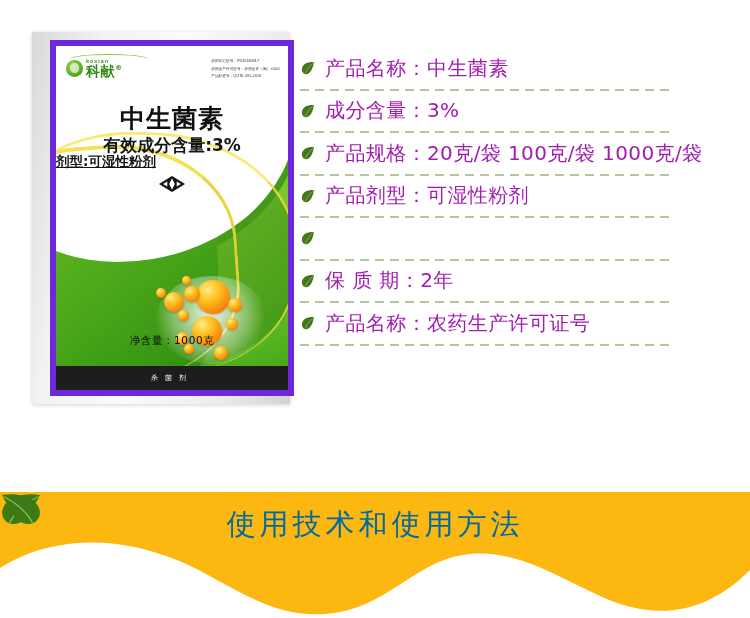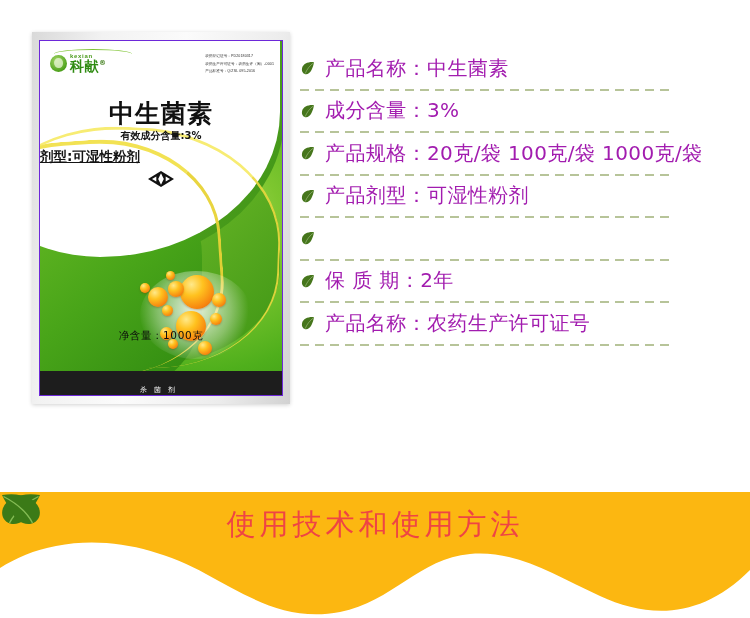--- a/index.html
+++ b/index.html
@@ -12,23 +12,23 @@
   #page { position: relative; width: 750px; height: 618px; background: #fff; }
 
   
   .pkg-wrap { position: absolute; left: 32px; top: 32px; width: 258px; height: 372px; }
   .pkg-shadow {
     position: absolute; inset: 0;
     background: linear-gradient(100deg,#d9d9d9 0%,#f2f2f2 22%,#fbfbfb 48%,#ececec 78%,#d2d2d2 100%);
     box-shadow: 0 1px 4px rgba(0,0,0,.18);
   }
   .pkg-body {
-    position: absolute; left: 7px; top: 8px; width: 244px; height: 356px;
+    position: absolute; left: 18px; top: 8px; width: 244px; height: 356px;
     background: #ffffff; overflow: hidden;
-    border: 1px solid #6d28d9;
+    border: 6px solid #6d28d9;
   }
   
   .pkg-arc {
     position:absolute; left:-86px; top:-34px; width:330px; height:260px;
     border-radius:0 0 62% 46%;
     background:linear-gradient(120deg,#8cc63f 0%,#56a620 45%,#3f9417 100%);
     z-index:3;
   }
   .pkg-arc-inner {
     position:absolute; left:-78px; top:-40px; width:318px; height:256px;
@@ -96,35 +96,35 @@
   .pk-swoosh{position:absolute;left:14px;top:8px;width:78px;height:10px;
     border-top:1.5px solid #7dc330;border-radius:50%;z-index:9;}
 
   .pk-fine { position:absolute; right:8px; top:12px; z-index:9; text-align:left;
     font-size:3.6px; line-height:2.1; color:#2d2d2d; letter-spacing:.1px; }
 
   .pk-title { position:absolute; left:0; right:0; top:56px; z-index:9; text-align:center;
     font-size:25px; font-weight:bold; color:#101010; letter-spacing:1px;
     font-family:"DejaVu Sans","Liberation Sans",sans-serif;}
   .pk-sub1 { position:absolute; left:0; right:0; top:88px; z-index:9; text-align:center;
-    font-size:10px; font-weight:bold; color:#141414; letter-spacing:0;
+    font-size:17px; font-weight:bold; color:#141414; letter-spacing:0;
     font-family:"DejaVu Sans","Liberation Sans",sans-serif;}
   .pk-sub2 { position:absolute; left:0; right:0; top:107px; z-index:9; 
     font-size:13.5px; font-weight:bold; color:#141414;
     font-family:"DejaVu Sans","Liberation Sans",sans-serif;text-decoration:underline;}
   .pk-diamond{position:absolute;left:0;right:0;top:130px;z-index:9;text-align:center;}
   .pk-diamond svg{display:inline-block;}
   .pk-tox{position:absolute;left:0;right:0;top:151px;z-index:9;text-align:center;
     font-size:7.5px;color:#c2171a;font-weight:bold;letter-spacing:3px;
     font-family:"DejaVu Sans","Liberation Sans",sans-serif;}
   .pk-net{position:absolute;left:0;right:0;top:288px;z-index:9;text-align:center;
     font-size:10.5px;color:#0d0d0d;letter-spacing:.6px;
     font-family:"DejaVu Sans","Liberation Sans",sans-serif;}
   .pk-bar{position:absolute;left:0;bottom:0;width:100%;height:24px;background:#1d1d1d;z-index:10;
-    display:flex;align-items:flex-end;justify-content:center;}
+    display:flex;align-items:center;justify-content:center;}
   .pk-bar span{font-size:7px;color:#f0f0f0;letter-spacing:7px;
     font-family:"DejaVu Sans","Liberation Sans",sans-serif;}
 
   
   .specs { position:absolute; left:300px; top:48px; width:374px; }
   .spec-row { display:flex; align-items:center; height:40.5px; }
   .leaf-bullet { flex:0 0 auto; width:16px; height:16px; margin-right:9px; }
   .spec-text {
     font-size:20px; color:#a21caf; letter-spacing:.4px; white-space:nowrap;
     font-family:"DejaVu Sans","Liberation Sans",sans-serif;
@@ -134,21 +134,21 @@
     background-size:15px 2px; background-repeat:repeat-x; }
 
   
   .banner { position:absolute; left:0; top:492px; width:750px; height:126px; }
   .banner svg { position:absolute; left:0; top:0; }
   .banner-inner {
     position:absolute; left:0; top:0; width:750px; height:66px;
     display:flex; align-items:center; justify-content:center; gap:16px;
   }
   .banner-text {
-    font-size:29px; color:#ef4444; letter-spacing:4px; font-weight:normal;
+    font-size:29px; color:#0369a1; letter-spacing:4px; font-weight:normal;
     font-family:"DejaVu Sans","Liberation Sans",sans-serif;
   }
   .bleaf { flex:0 0 auto; }
 </style>
 </head>
 <body>
 
 <div id="page">
 
   <div class="pkg-wrap">

